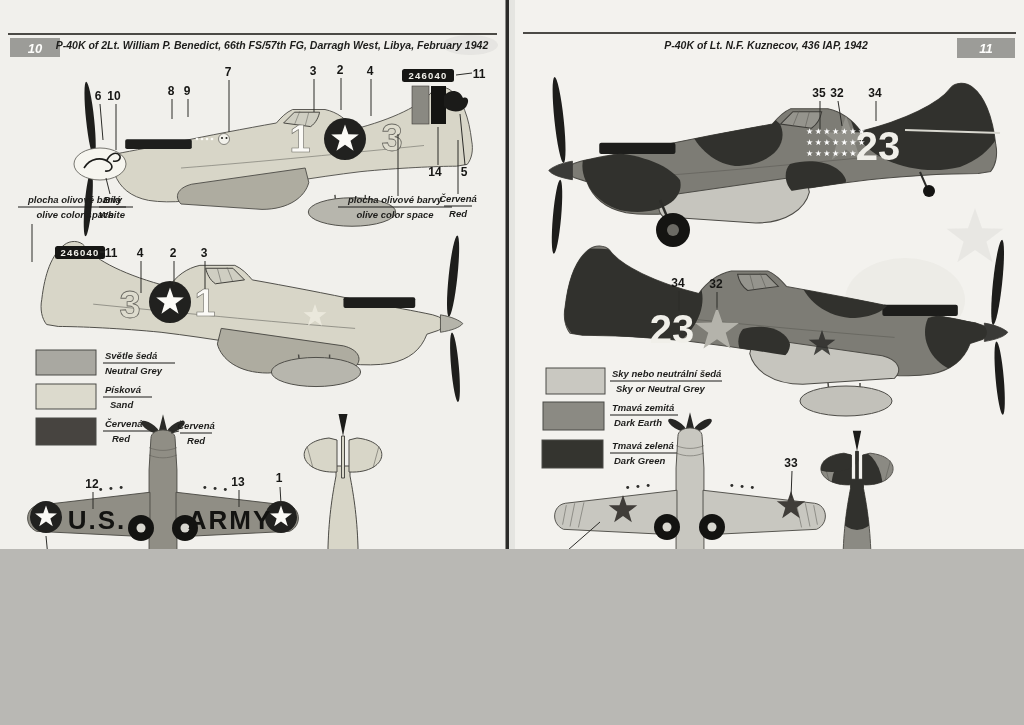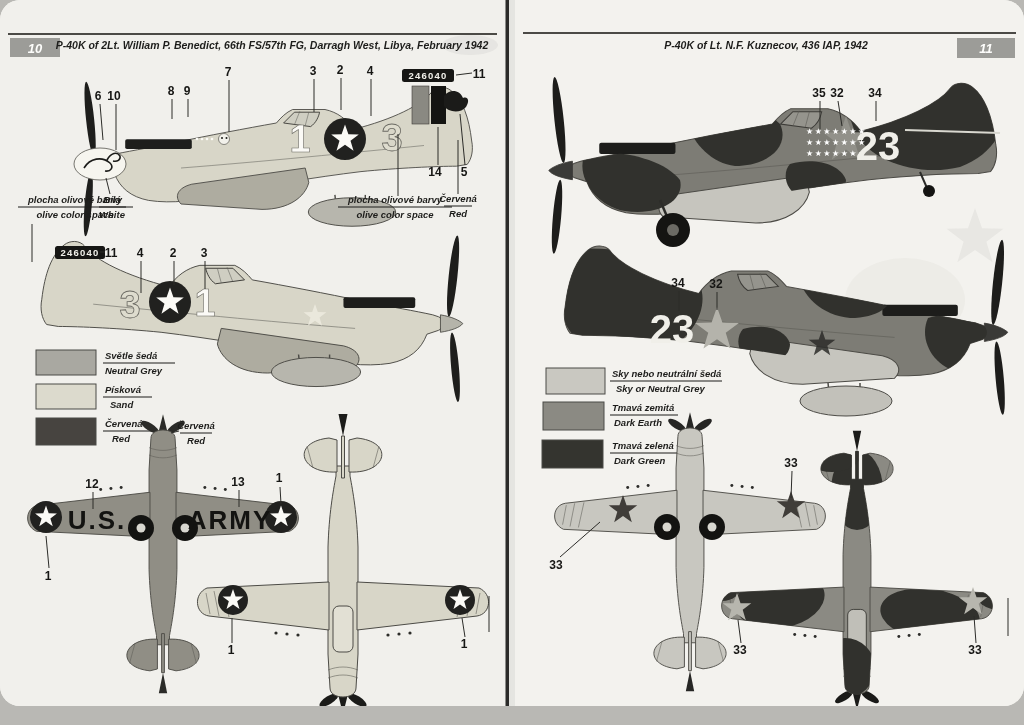--- a/index.html
+++ b/index.html
@@ -1,17 +1,17 @@
 <!DOCTYPE html>
 <html><head>
 <meta charset="utf-8">
 <style>
   html,body{margin:0;padding:0;background:#b9b8b4;}
-  #spread{position:relative;width:1024px;height:706px;background:#f1f0ec;overflow:hidden;
-          font-family:"Liberation Sans",sans-serif;border-radius:20px;}
+  #spread{position:relative;width:1024px;height:549px;background:#f1f0ec;overflow:hidden;
+          font-family:"Liberation Sans",sans-serif;}
   svg text{font-family:"Liberation Sans",sans-serif;fill:#1d1d1b;}
   .title{font-style:italic;font-weight:bold;font-size:10.5px;}
   .pagenum{font-style:italic;font-weight:bold;font-size:13px;fill:#fdfdfb;}
   .callout{font-weight:bold;font-size:12px;fill:#161614;text-anchor:middle;}
   .lbl{font-style:italic;font-weight:bold;font-size:9.5px;text-anchor:middle;}
   .lblL{font-style:italic;font-weight:bold;font-size:9.5px;}
   .leader{stroke:#2c2c29;stroke-width:1;fill:none;}
   .ulin{stroke:#1d1d1b;stroke-width:1;}
   .serial{font-weight:bold;font-size:9.5px;letter-spacing:1.2px;fill:#f2f1eb;text-anchor:middle;}
   .bignum-w{font-weight:bold;font-size:38px;fill:#fbfaf6;stroke:#6b6a63;stroke-width:.6;text-anchor:middle;}

